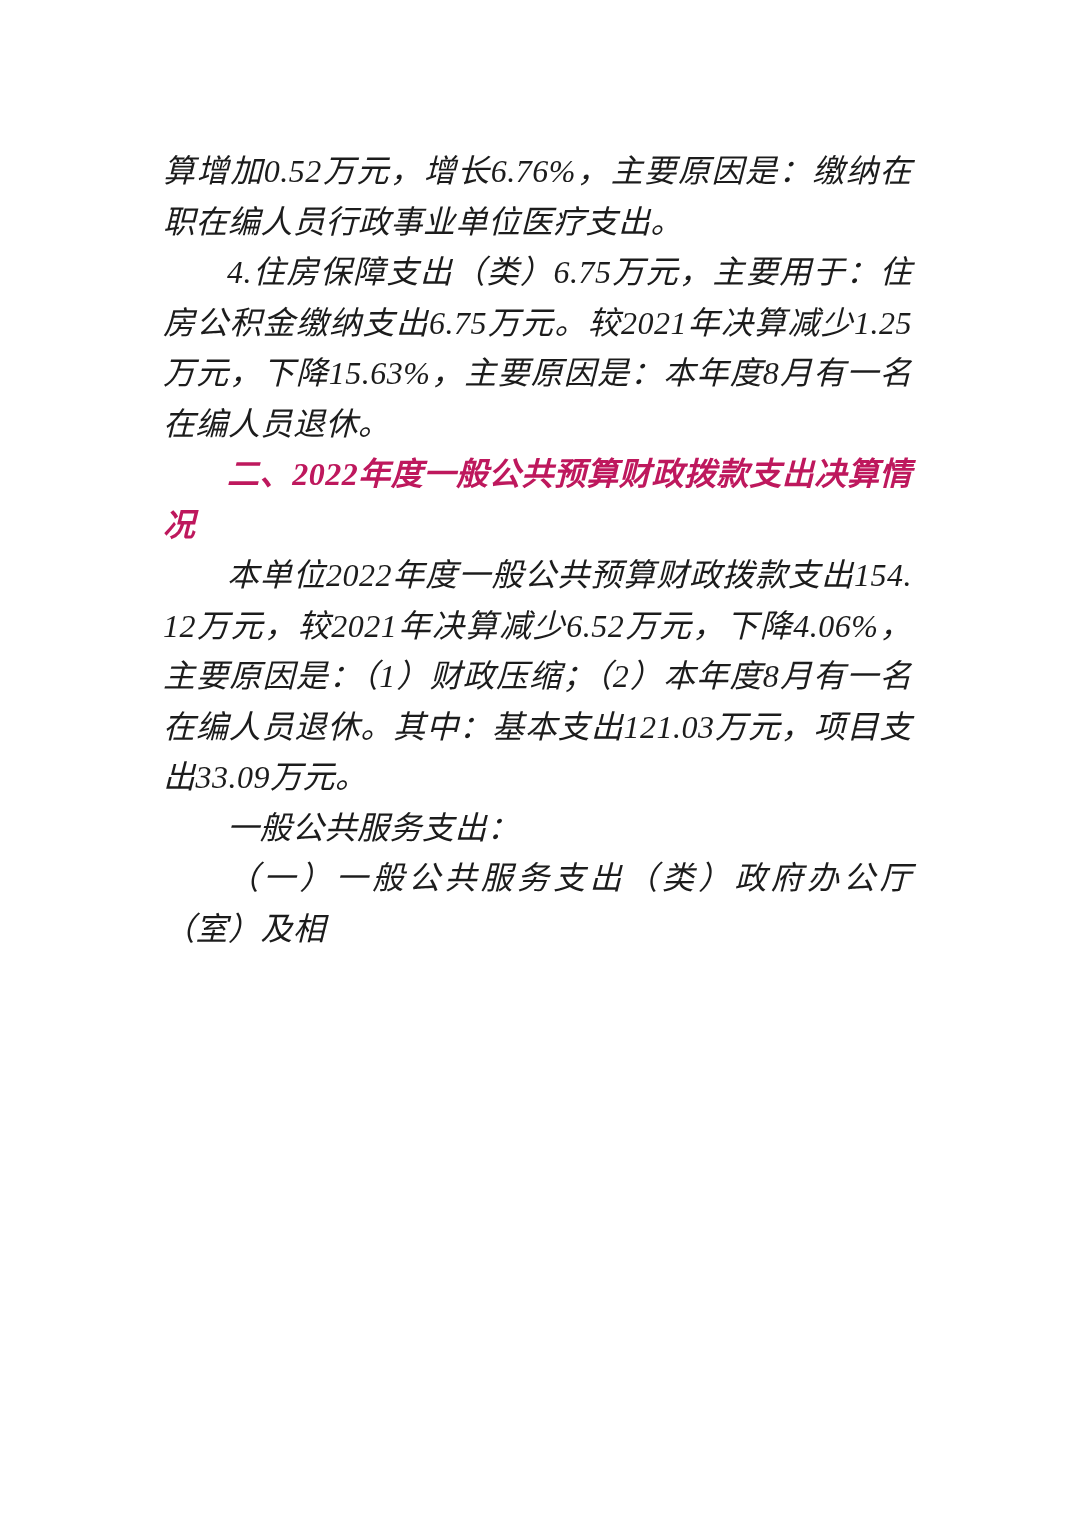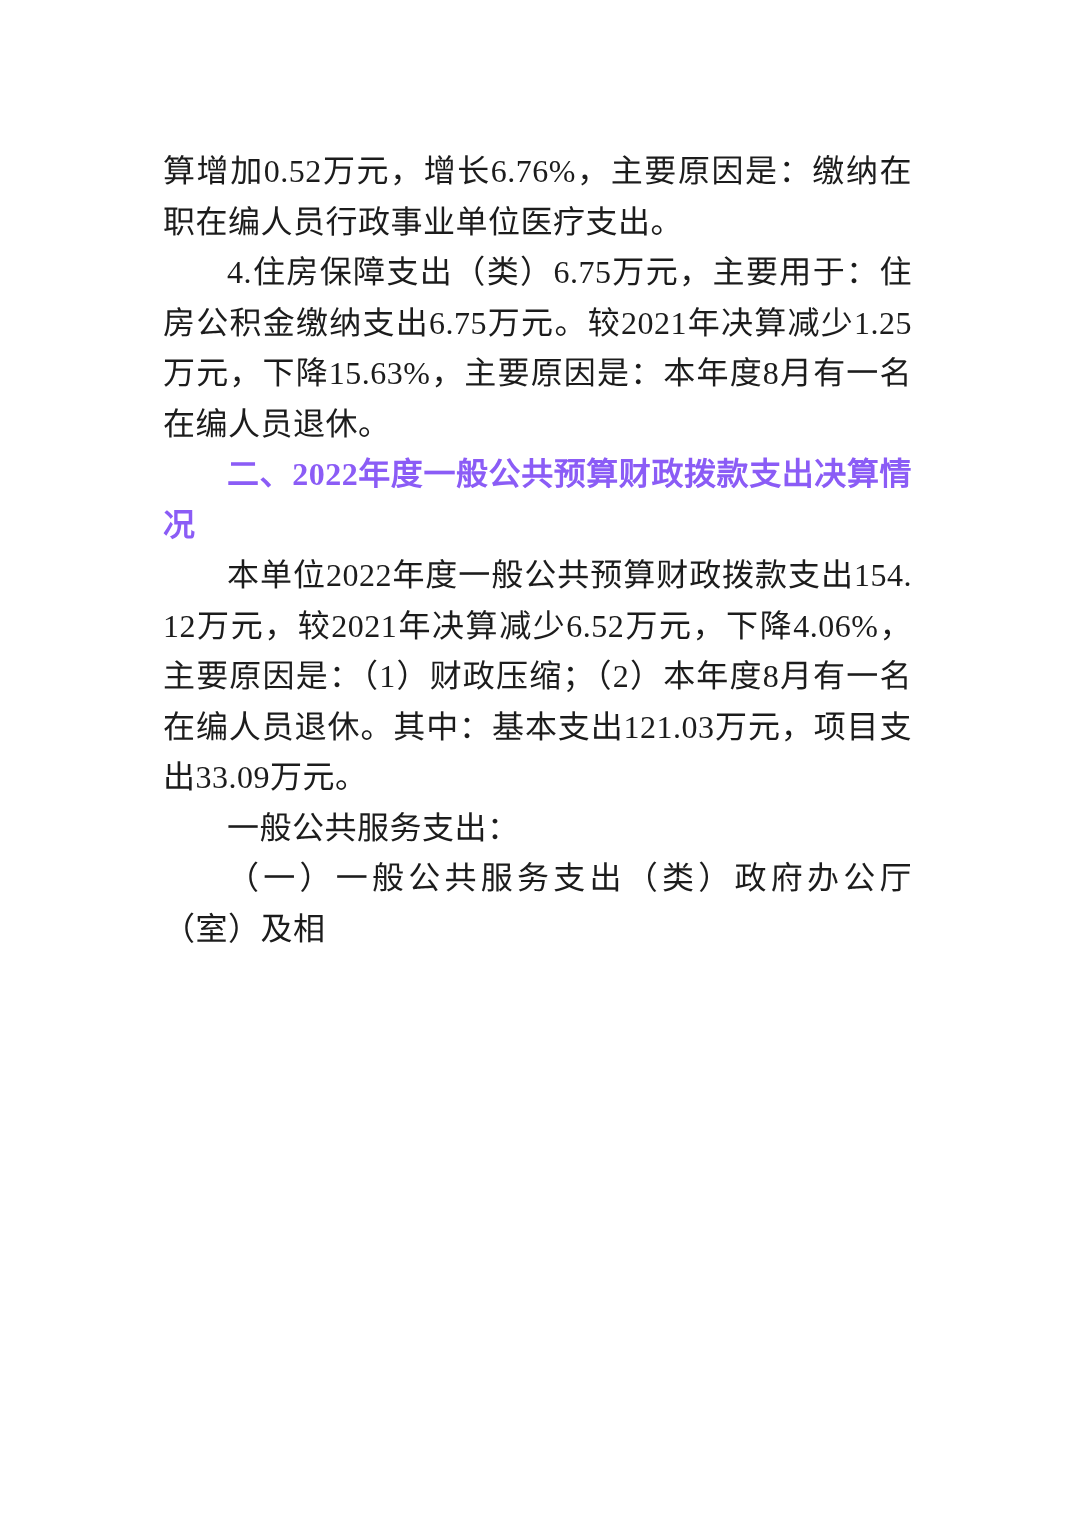--- a/index.html
+++ b/index.html
@@ -12,20 +12,21 @@
     height: 1520px;
     overflow: hidden;
     font-family: "Liberation Serif", "DejaVu Serif", serif;
   }
   .page {
     box-sizing: border-box;
     width: 1075px;
     height: 1520px;
     background: #ffffff;
     padding: 146px 163px 0 163px;
+    font-style: italic;
   }
   .doc-body {
     width: 749px;
     color: #1c1c1c;
     font-size: 32px;
     line-height: 50.5px;
     text-align: justify;
     text-justify: inter-ideograph;
     letter-spacing: 0.5px;
   }
@@ -33,21 +34,21 @@
     margin: 0;
     padding: 0;
     text-indent: 2em;
     word-break: break-all;
   }
   .para.noindent {
     text-indent: 0;
   }
   .para.heading {
     font-weight: bold;
-    color: #8b5cf6;
+    color: #be185d;
   }
 </style>
 </head>
 <body>
 
 <div class="page">
   <div class="doc-body">
     <p class="para noindent">算增加0.52万元，增长6.76%，主要原因是：缴纳在职在编人员行政事业单位医疗支出。</p>
     <p class="para">4.住房保障支出（类）6.75万元，主要用于：住房公积金缴纳支出6.75万元。较2021年决算减少1.25万元，下降15.63%，主要原因是：本年度8月有一名在编人员退休。</p>
     <p class="para heading">二、2022年度一般公共预算财政拨款支出决算情况</p>

